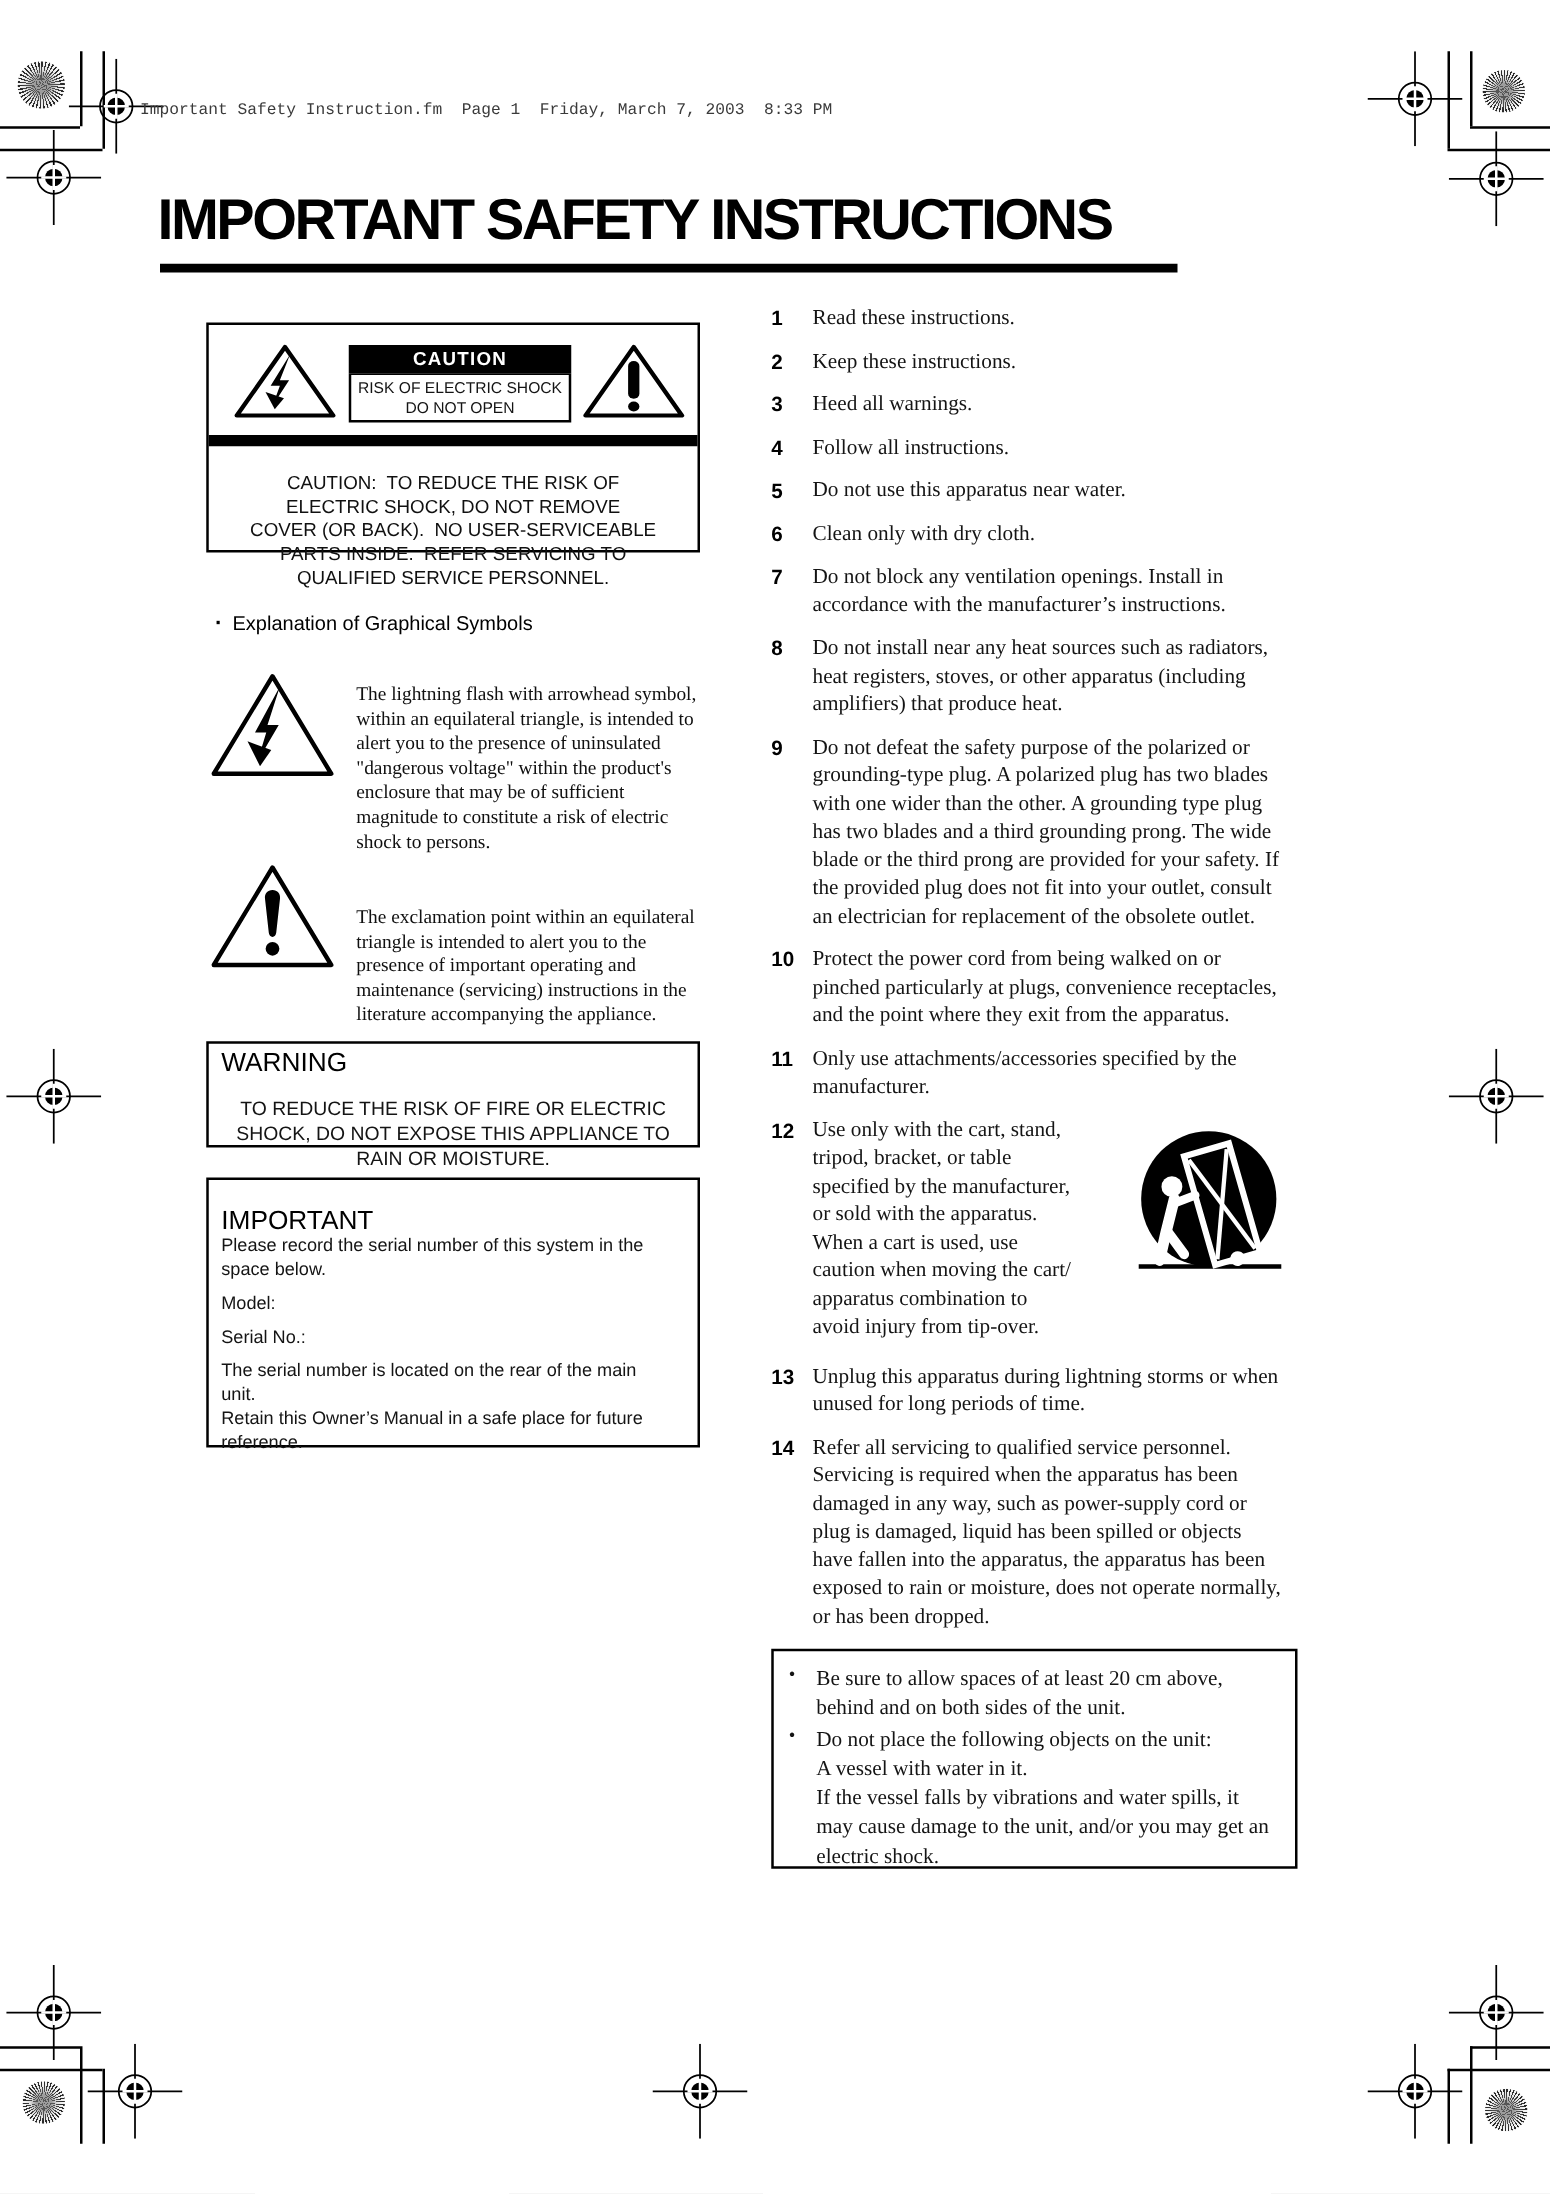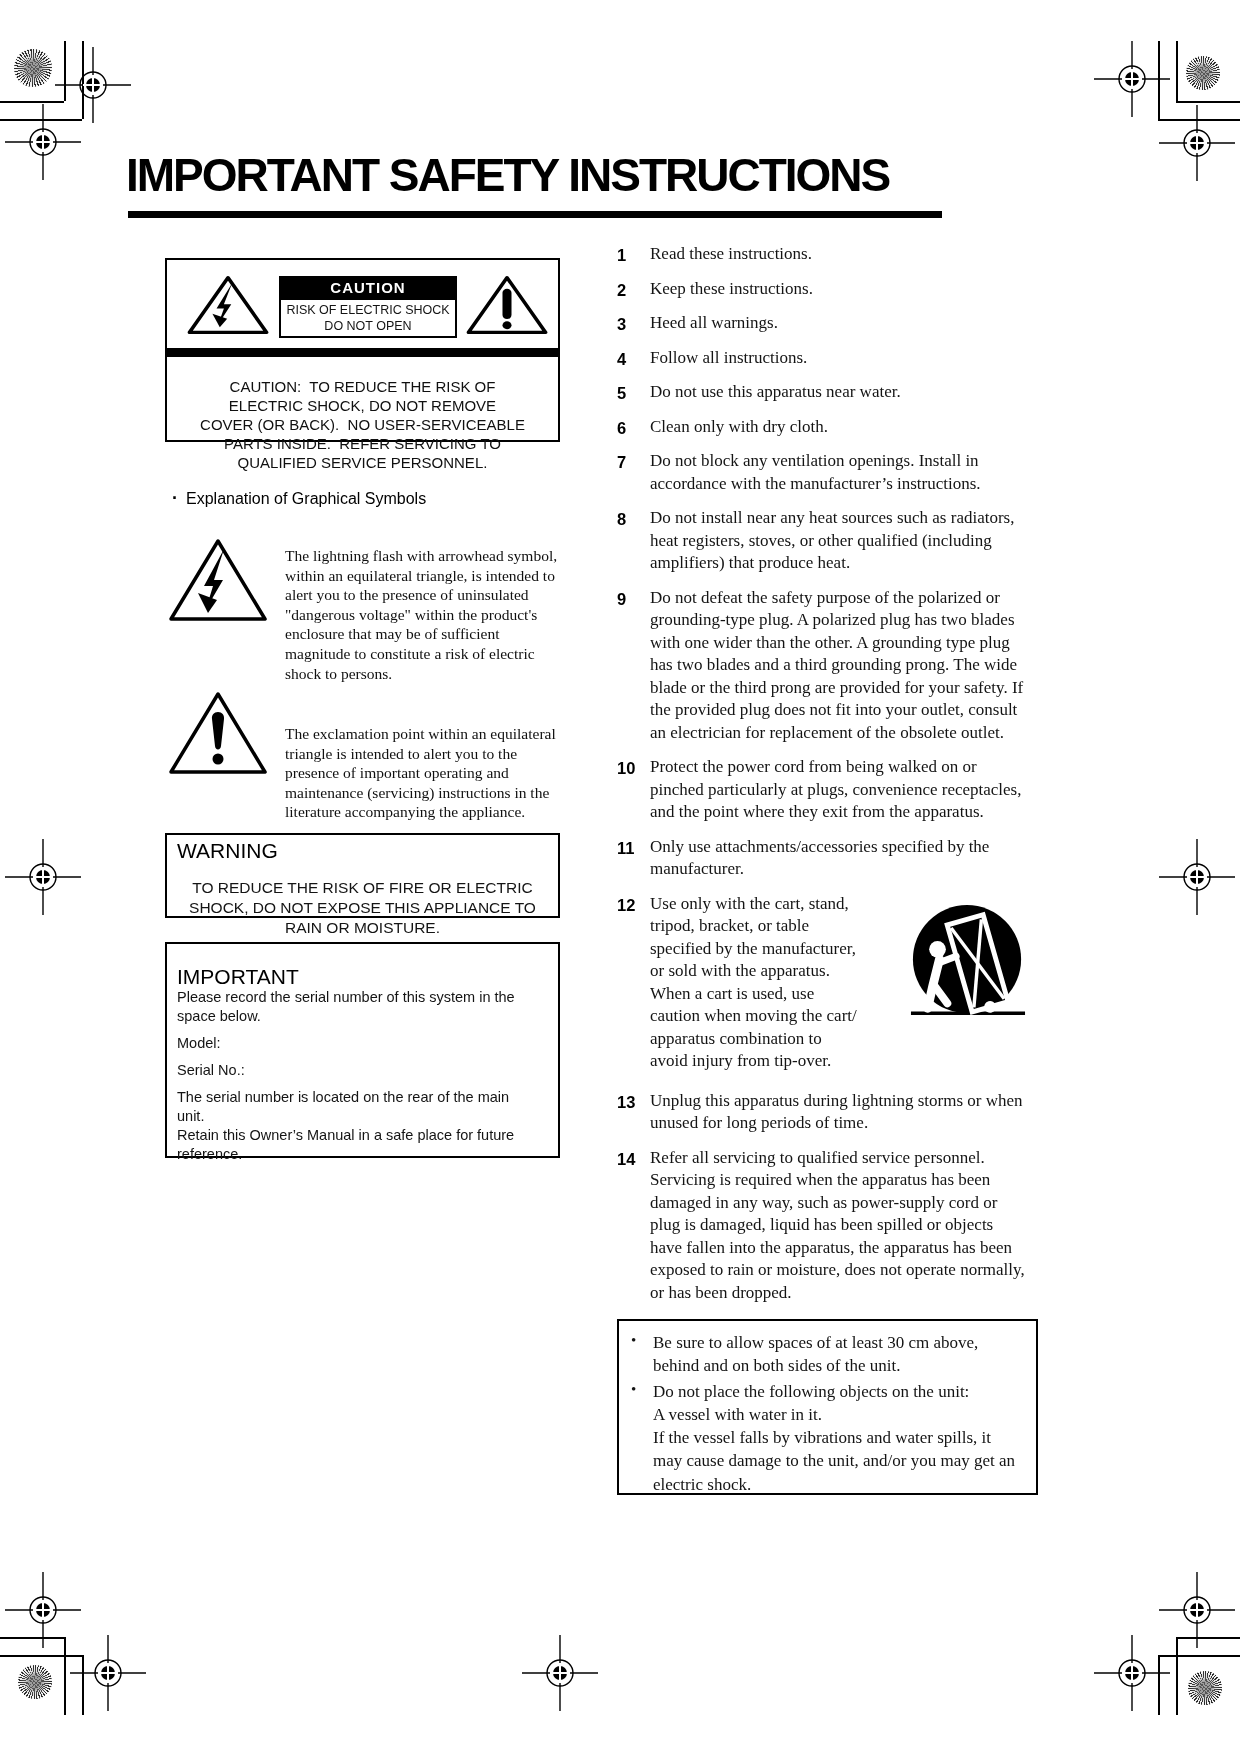--- a/index.html
+++ b/index.html
@@ -221,20 +221,21 @@
         <line x1="0" y1="38" x2="76" y2="38"></line>
         <circle cx="38" cy="38" r="13" fill="none"></circle>
       </g>
     <circle cx="38" cy="38" r="7" fill="#000"></circle>
       <g stroke="#fff" stroke-width="2">
         <line x1="28" y1="38" x2="48" y2="38"></line>
         <line x1="38" y1="28" x2="38" y2="48"></line>
       </g>
   </svg>
 
+  <div class="hdrline">Important Safety Instruction.fm  Page 1  Friday, March 7, 2003  8:33 PM</div>
 
   <h1 class="title" style="margin:0;">IMPORTANT SAFETY INSTRUCTIONS</h1>
   <div class="title-rule"></div>
 
   <div class="panel caution-panel">
     <div class="caution-top">
       <svg class="tri-icon" style="left:20px;top:14px;" width="82" height="62" viewBox="0 0 100 86" preserveAspectRatio="none">
         <path d="M50 5 L97 81 L3 81 Z" fill="#fff" stroke="#000" stroke-width="4.5" stroke-linejoin="round"></path>
         <path d="M55 13 L36 48 L45 48 L38 70 L54 42 L45 42 Z" fill="#000"></path>
         <path d="M40 74 L31 55 L49 62 Z" fill="#000"></path>
@@ -331,21 +332,21 @@
       <span class="inst-text">Clean only with dry cloth.</span>
     </li>
     <li>
       <span class="inst-num">7</span>
       <span class="inst-text">Do not block any ventilation openings. Install in
 accordance with the manufacturer’s instructions.</span>
     </li>
     <li>
       <span class="inst-num">8</span>
       <span class="inst-text">Do not install near any heat sources such as radiators,
-heat registers, stoves, or other qualified (including
+heat registers, stoves, or other apparatus (including
 amplifiers) that produce heat.</span>
     </li>
     <li>
       <span class="inst-num">9</span>
       <span class="inst-text">Do not defeat the safety purpose of the polarized or
 grounding-type plug. A polarized plug has two blades
 with one wider than the other. A grounding type plug
 has two blades and a third grounding prong. The wide
 blade or the third prong are provided for your safety. If
 the provided plug does not fit into your outlet, consult
@@ -401,21 +402,21 @@
 plug is damaged, liquid has been spilled or objects
 have fallen into the apparatus, the apparatus has been
 exposed to rain or moisture, does not operate normally,
 or has been dropped.</span>
     </li>
   </ol>
 
   <div class="note-box">
     <div class="note-row">
       <span class="note-bullet">•</span>
-      <span class="note-text">Be sure to allow spaces of at least 30 cm above,
+      <span class="note-text">Be sure to allow spaces of at least 20 cm above,
 behind and on both sides of the unit.</span>
     </div>
     <div class="note-row">
       <span class="note-bullet">•</span>
       <span class="note-text">Do not place the following objects on the unit:
 A vessel with water in it.
 If the vessel falls by vibrations and water spills, it
 may cause damage to the unit, and/or you may get an
 electric shock.</span>
     </div>

